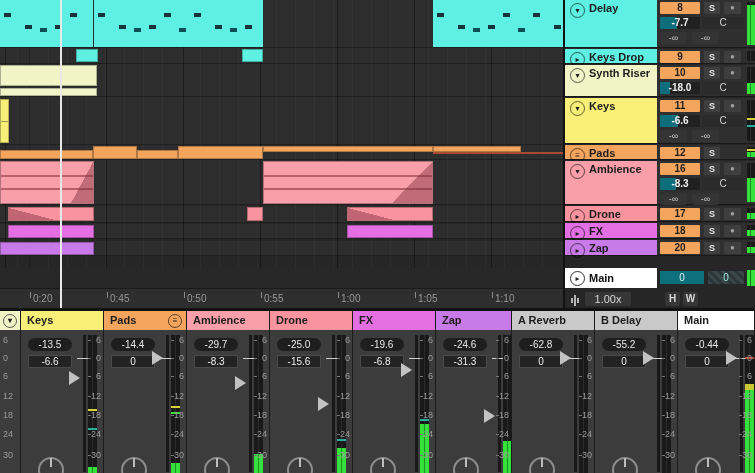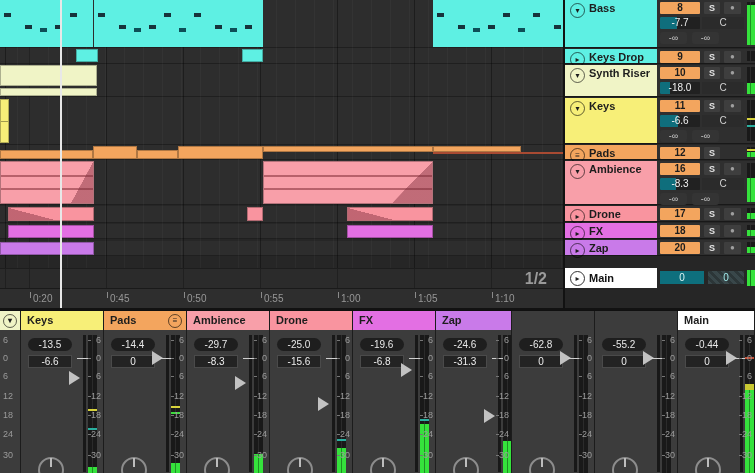--- a/index.html
+++ b/index.html
@@ -43,21 +43,21 @@
   .tname{position:absolute;left:0;top:0;bottom:0;width:92px;display:flex;align-items:flex-start;padding-top:2px;box-sizing:border-box;}
   .ticon{width:13px;height:13px;border:1px solid rgba(0,0,0,0.6);border-radius:50%;margin:1px 4px 0 5px;
          display:flex;align-items:center;justify-content:center;font-size:8px;color:#1d1d1d;flex:none;}
   .tlabel{font-size:11px;font-weight:bold;color:#1d1d1d;white-space:nowrap;overflow:hidden;}
   .box{position:absolute;height:12px;font-size:10px;line-height:12px;text-align:center;border-radius:1px;box-sizing:border-box;}
   .num{left:95px;top:2px;width:40px;background:#f3a55e;color:#1d1d1d;font-weight:bold;}
   .sbtn{left:139px;top:2px;width:16px;background:#3e3e3e;color:#e3e3e3;font-weight:bold;font-size:9px;}
   .mon{left:159px;top:2px;width:17px;background:#3e3e3e;color:#9f9f9f;font-size:8px;}
   .vol{left:95px;top:17px;width:40px;background:#212121;color:#f0f0f0;overflow:hidden;position:absolute;}
   .volfill{position:absolute;left:0;top:0;bottom:0;background:#0f6e7c;}
-  .voltext{position:relative;z-index:1;}
+  .voltext{position:relative;z-index:1;font-weight:bold;}
   .pan{left:137px;top:17px;width:42px;background:#2b2b2b;color:#cfcfcf;}
   .send{background:#343434;color:#cfcfcf;font-size:9px;border-radius:3px;top:32px;}
   .send0{left:95px;width:27px;}
   .send1{left:127px;width:27px;}
   .tmeter{position:absolute;left:182px;top:2px;bottom:2px;width:8px;
       background:linear-gradient(90deg,#191919 0 3px,#2b2b2b 3px 4px,#191919 4px 8px);}
   .tmfill{position:absolute;left:0;right:0;bottom:0;
       background:linear-gradient(90deg,#35e23c 0 3px,#1f8f24 3px 4px,#35e23c 4px 8px);}
   .tmark{position:absolute;left:0;right:0;height:2px;}
   
@@ -181,23 +181,20 @@
           <div class="clip" style="left: 8px; width: 86px; top: 1px; height: 13px; background: rgb(227, 111, 227); z-index: 2;"></div>
           <div class="clip" style="left: 347px; width: 86px; top: 1px; height: 13px; background: rgb(227, 111, 227); z-index: 2;"></div>
         </div>
         <div class="lane" style="top: 241px; height: 15px;">
           <div class="clip" style="left: 0px; width: 94px; top: 1px; height: 13px; background: rgb(201, 122, 233); z-index: 2;"></div>
         </div>
       </div>
     <div id="grid"></div>
   </div>
 
-  <div id="scrub">
-    <div id="page-indicator">1/2</div>
-  </div>
 
   <div id="ruler">
       <div class="tick" style="left: 30px;">
         <i></i>
         <span>0:20</span>
       </div>
       <div class="tick" style="left: 107px;">
         <i></i>
         <span>0:45</span>
       </div>
@@ -223,21 +220,21 @@
       </div>
     </div>
   <div id="playhead"></div>
   <div id="arr-bottom-border"></div>
 
   <div id="panel">
     <div id="track-rows">
         <div class="trow" style="top: 0px; height: 48px;">
           <div class="tname" style="background: rgb(94, 240, 227);">
             <div class="ticon">▾</div>
-            <div class="tlabel">Bass</div>
+            <div class="tlabel">Delay</div>
           </div>
           <div class="box num">8</div>
           <div class="box sbtn">S</div>
           <div class="box mon">●</div>
           <div class="box vol">
             <div class="volfill" style="width: 42%;"></div>
             <div class="voltext">-7.7</div>
           </div>
           <div class="box pan">C</div>
           <div class="box send send0">-∞</div>
@@ -365,20 +362,30 @@
     <div id="main-row">
       <div id="main-name">
         <span class="ticon">▸</span>
         <span class="mlabel">Main</span>
       </div>
       <div id="main-vol">0</div>
       <div id="main-pan">0</div>
       <div id="main-meter"></div>
     </div>
 
+    <div id="zoombar">
+      <span id="preview-icon">
+        <i style="height:5px"></i>
+          <i style="height:11px"></i>
+          <i style="height:5px"></i>
+      </span>
+      <div id="zoom-rate">1.00x</div>
+      <div id="hbtn" class="hwbtn">H</div>
+      <div id="wbtn" class="hwbtn">W</div>
+    </div>
   </div>
 
   <div id="mixer">
       <div class="strip" style="left: 0px; width: 20px;">
         <div class="shead" style="background: rgb(240, 244, 198);">
           <div class="hicon" style="right: 3px;">▾</div>
         </div>
         <div class="scalenum" style="left: 3px; top: 24px;">6</div>
         <div class="scalenum" style="left: 3px; top: 42px;">0</div>
         <div class="scalenum" style="left: 3px; top: 60px;">6</div>
@@ -555,20 +562,21 @@
         <div class="stick" style="right: 12px; top: 104px;"></div>
         <div class="scalenum" style="right: 2px; top: 118px;">24</div>
         <div class="stick" style="right: 12px; top: 123px;"></div>
         <div class="scalenum" style="right: 2px; top: 139px;">30</div>
         <div class="stick" style="right: 12px; top: 144px;"></div>
         <div class="knob">
           <i></i>
         </div>
       </div>
       <div class="strip" style="left: 512px; width: 82px;">
+        <div class="shead" style="background: rgb(201, 201, 201);">A Reverb</div>
         <div class="peak">-62.8</div>
         <div class="fval">0</div>
         <div class="ftrack"></div>
         <div class="fhandle" style="top: 40px;"></div>
         <div class="fzero" style="top: 47px;"></div>
         <div class="smeter"></div>
         <div class="scalenum" style="right: 2px; top: 24px;">6</div>
         <div class="stick" style="right: 12px; top: 29px;"></div>
         <div class="scalenum" style="right: 2px; top: 42px;">0</div>
         <div class="stick" style="right: 12px; top: 47px;"></div>
@@ -580,20 +588,21 @@
         <div class="stick" style="right: 12px; top: 104px;"></div>
         <div class="scalenum" style="right: 2px; top: 118px;">24</div>
         <div class="stick" style="right: 12px; top: 123px;"></div>
         <div class="scalenum" style="right: 2px; top: 139px;">30</div>
         <div class="stick" style="right: 12px; top: 144px;"></div>
         <div class="knob">
           <i></i>
         </div>
       </div>
       <div class="strip" style="left: 595px; width: 82px;">
+        <div class="shead" style="background: rgb(201, 201, 201);">B Delay</div>
         <div class="peak">-55.2</div>
         <div class="fval">0</div>
         <div class="ftrack"></div>
         <div class="fhandle" style="top: 40px;"></div>
         <div class="fzero" style="top: 47px;"></div>
         <div class="smeter"></div>
         <div class="scalenum" style="right: 2px; top: 24px;">6</div>
         <div class="stick" style="right: 12px; top: 29px;"></div>
         <div class="scalenum" style="right: 2px; top: 42px;">0</div>
         <div class="stick" style="right: 12px; top: 47px;"></div>

